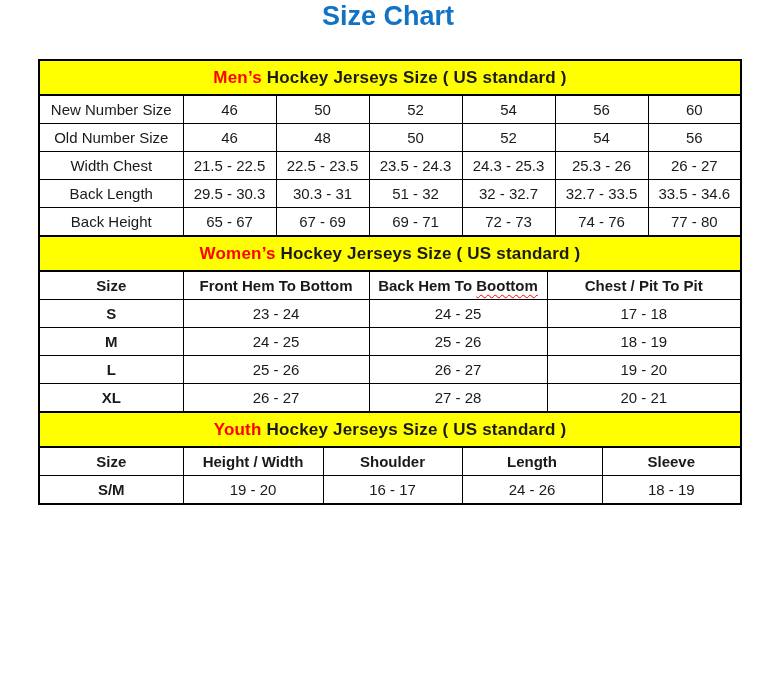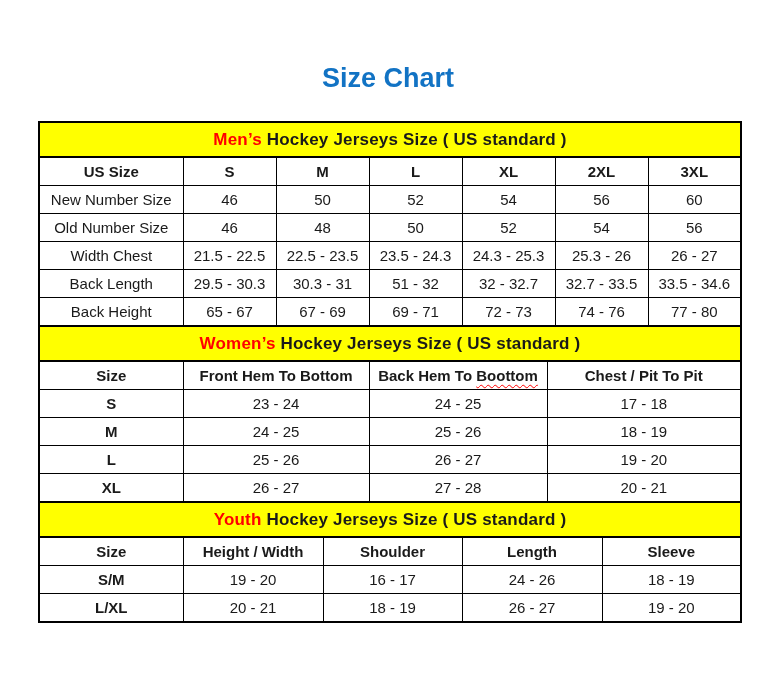--- a/index.html
+++ b/index.html
@@ -7,21 +7,20 @@
     padding: 0;
     width: 776px;
     height: 692px;
     background: #ffffff;
     overflow: hidden;
     font-family: "Liberation Sans", sans-serif;
     color: #1a1a1a;
   }
   .page-title {
     margin: 0;
-    padding-top: 62px;
     text-align: center;
     font-size: 27px;
     line-height: 32px;
     font-weight: 700;
     color: #1273c4;
   }
   .tables-wrap {
     margin-left: 38px;
     margin-top: 27px;
     width: 702px;
@@ -77,29 +76,20 @@
         <col style="width: 93px;">
         <col style="width: 93px;">
         <col style="width: 93px;">
         <col style="width: 93px;">
         <col style="width: 93px;">
         <col style="width: 93px;">
       </colgroup>
       <tbody>
         <tr class="cap">
           <td colspan="7"><span class="accent">Men’s</span><span> Hockey Jerseys Size ( US standard )</span></td>
-        </tr>
-        <tr class="hdr">
-          <td>US Size</td>
-          <td>S</td>
-          <td>M</td>
-          <td>L</td>
-          <td>XL</td>
-          <td>2XL</td>
-          <td>3XL</td>
         </tr>
         <tr>
           <td>New Number Size</td>
           <td>46</td>
           <td>50</td>
           <td>52</td>
           <td>54</td>
           <td>56</td>
           <td>60</td>
         </tr>
@@ -203,22 +193,15 @@
           <td>Length</td>
           <td>Sleeve</td>
         </tr>
         <tr>
           <td class="row-label-bold">S/M</td>
           <td>19 - 20</td>
           <td>16 - 17</td>
           <td>24 - 26</td>
           <td>18 - 19</td>
         </tr>
-        <tr>
-          <td class="row-label-bold">L/XL</td>
-          <td>20 - 21</td>
-          <td>18 - 19</td>
-          <td>26 - 27</td>
-          <td>19 - 20</td>
-        </tr>
       </tbody>
     </table>
 </div>
 
 </body></html>

